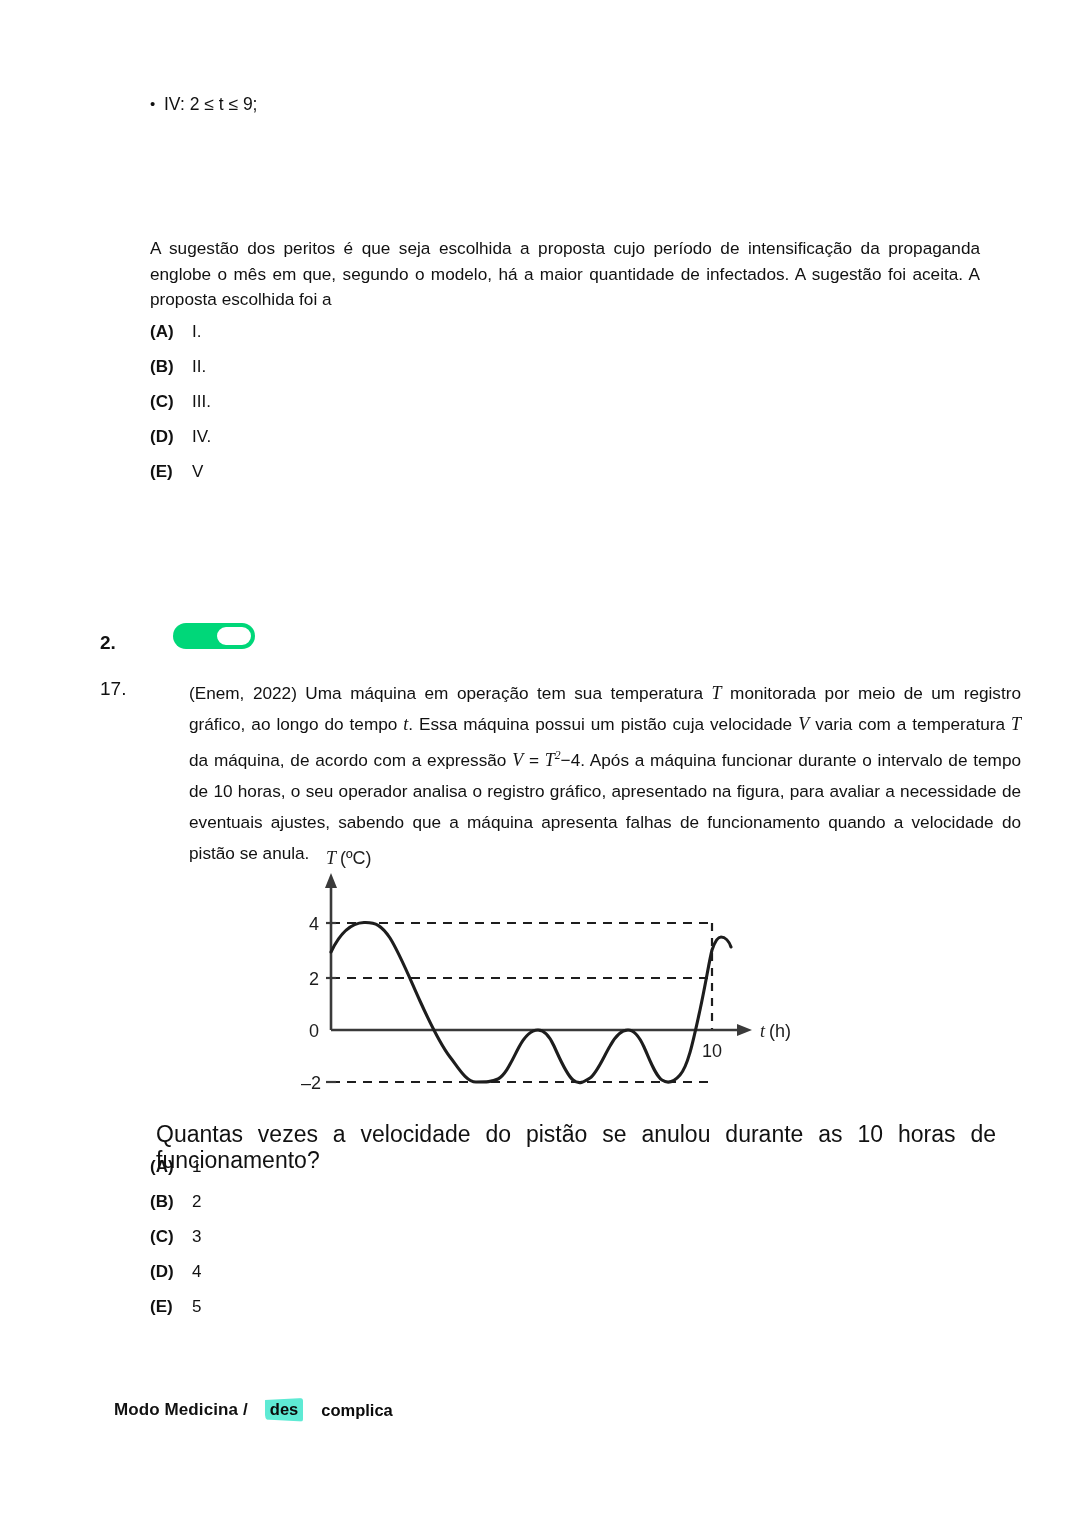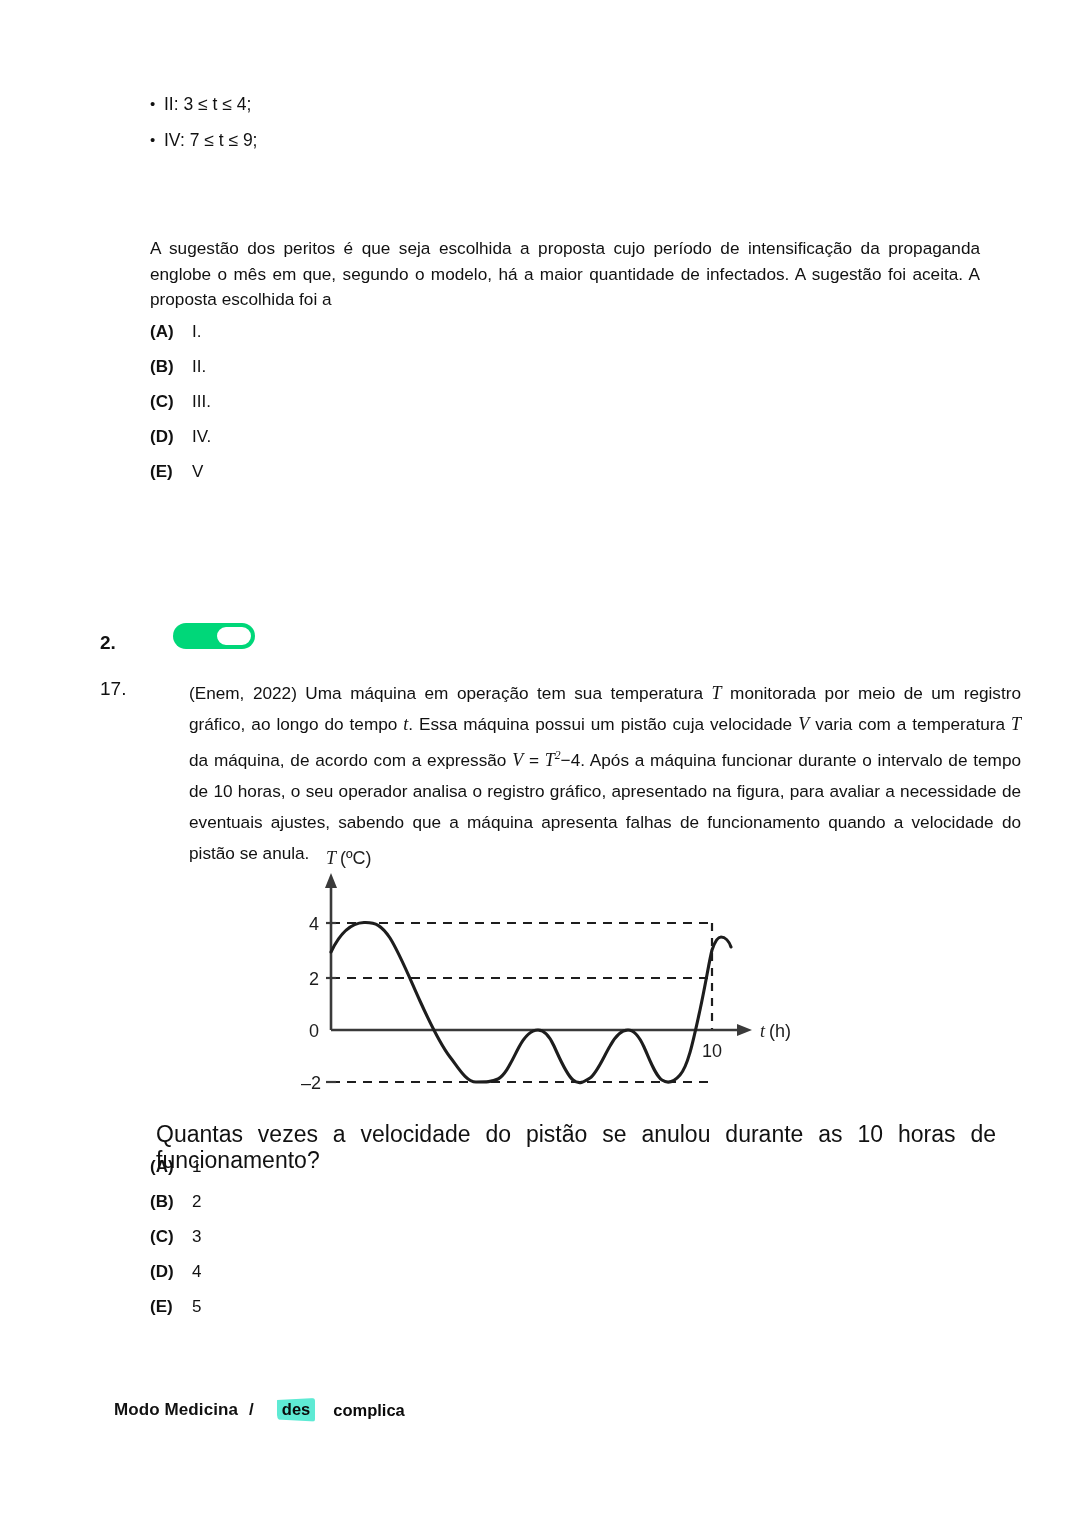--- a/index.html
+++ b/index.html
@@ -140,21 +140,21 @@
     height: 260px;
   }
 
   
   #footer {
     position: absolute;
     left: 114px;
     top: 1398px;
     display: flex;
     align-items: center;
-    gap: 11px;
+    gap: 5px;
   }
   #footer-brand {
     font-weight: bold;
     font-size: 17px;
     color: #111;
     letter-spacing: .1px;
   }
   #footer-sep {
     font-weight: bold;
     font-size: 17px;
@@ -183,24 +183,21 @@
     margin-left: 18px;
   }
 </style>
 </head>
 <body>
 
 <div class="page">
 
   <div class="bullet-list">
     <div class="bullet-item">
-      <span class="dot">•</span><span>II</span>: <span class="mathvar-wrap"><span>3 ≤ t ≤ 4;</span></span>
-    </div>
-    <div class="bullet-item">
-      <span class="dot">•</span><span>IV</span>: <span class="mathvar-wrap"><span>7 ≤ t ≤ 9;</span></span>
+      <span class="dot">•</span><span>IV</span>: <span class="mathvar-wrap"><span>2 ≤ t ≤ 9;</span></span>
     </div>
   </div>
 
   <div class="para" id="p-sugestao">A sugestão dos peritos é que seja escolhida a proposta cujo período de intensificação da propaganda englobe o mês em que, segundo o modelo, há a maior quantidade de infectados. A sugestão foi aceita. A proposta escolhida foi a</div>
 
   <div class="opt-list" id="opts-q1">
     <div class="opt-row">
       <span class="opt-key">(A)</span>
       <span class="opt-val">I.</span>
     </div>

